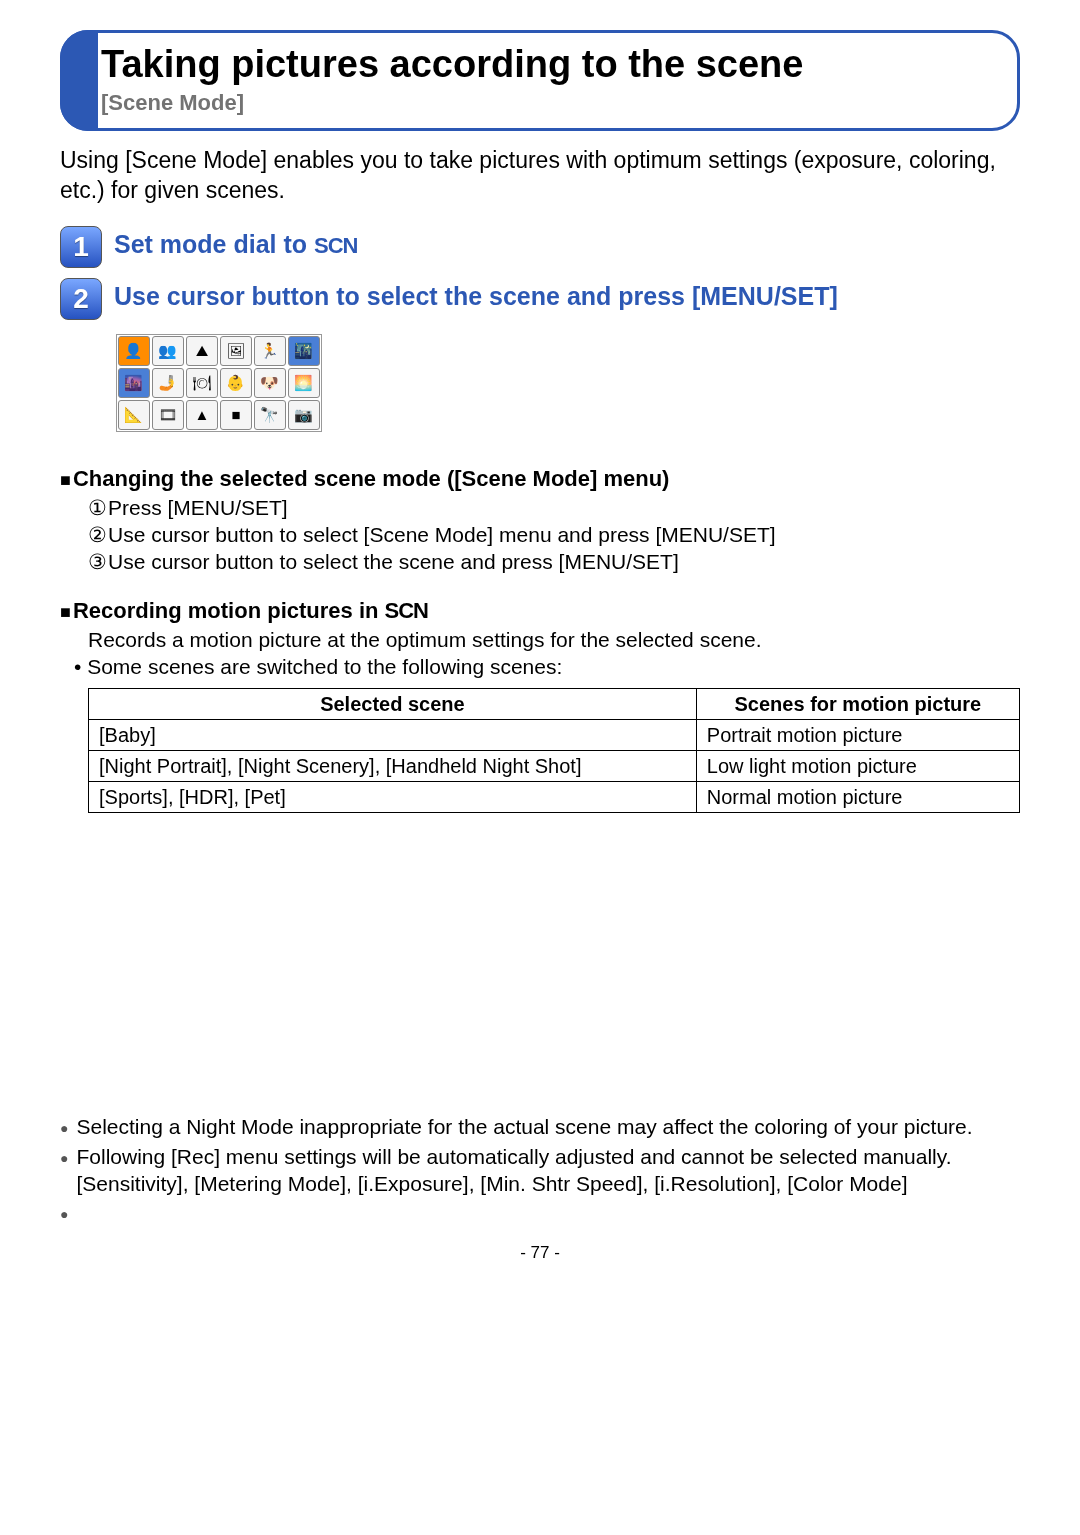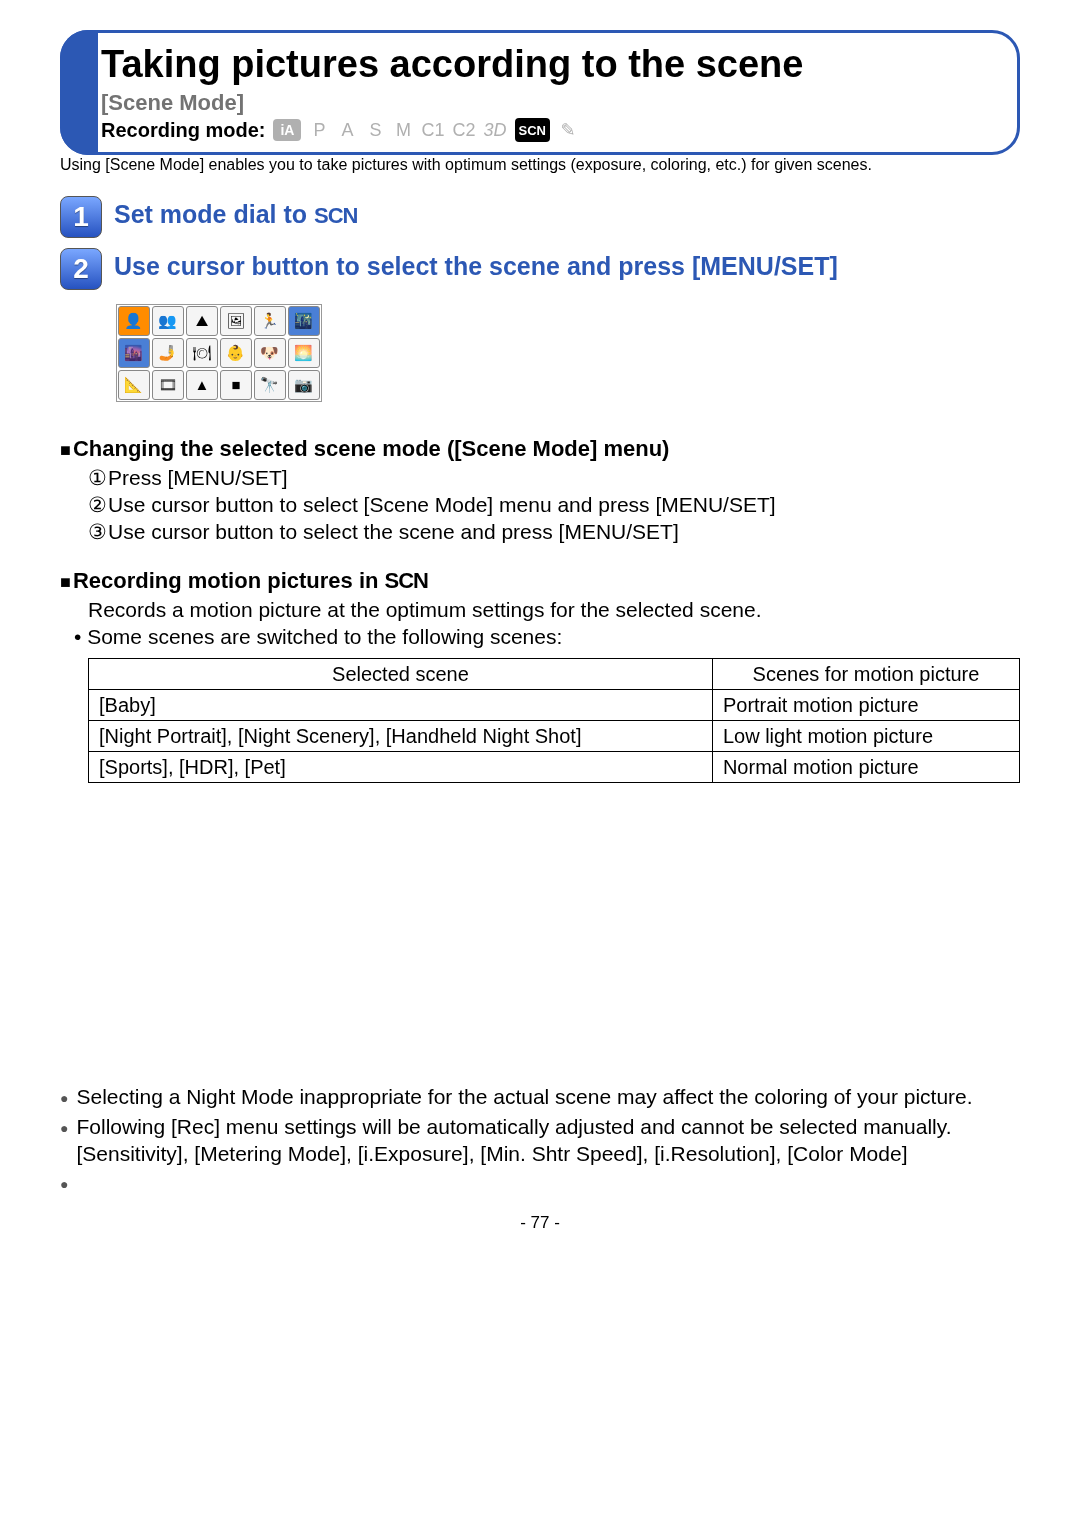--- a/index.html
+++ b/index.html
@@ -13,21 +13,21 @@
   .page {
     padding: 30px 60px 20px 60px;
     box-sizing: border-box;
   }
   
   .hdr-box {
     border: 3px solid #2c58b4;
     border-radius: 28px;
     padding: 10px 28px 10px 38px;
     position: relative;
-    margin-bottom: 0;
+    margin-bottom: 15px;
   }
   .hdr-box::before {
     content: "";
     position: absolute;
     left: -3px;
     top: -3px;
     bottom: -3px;
     width: 38px;
     background: #2c58b4;
     border-top-left-radius: 28px;
@@ -72,21 +72,21 @@
   .scn-badge {
     background: #000;
     color: #fff;
     border-radius: 4px;
     padding: 1px 4px;
     font-size: 13px;
     font-weight: bold;
   }
   .pal-icon { color: #b0b0b0; }
   .intro {
-    font-size: 16px;
+    font-size: 23px;
     line-height: 1.3;
     margin-bottom: 20px;
   }
   
   .step {
     display: flex;
     gap: 12px;
     margin-bottom: 10px;
   }
   .step-badge {
@@ -162,21 +162,21 @@
     margin-top: 8px;
     font-size: 20px;
   }
   .tbl th, .tbl td {
     border: 1px solid #000;
     padding: 2px 10px;
     text-align: left;
   }
   .tbl th {
     text-align: center;
-    font-weight: normal;
+    font-weight: bold;
   }
   
   .notes {
     font-size: 21px;
     line-height: 1.3;
     margin-top: 300px;
   }
   .note-item {
     display: flex;
     gap: 8px;
@@ -194,33 +194,20 @@
   }
 </style>
 </head>
 <body>
 
 <div class="page">
 
   <div class="hdr-box">
     <div class="hdr-title">Taking pictures according to the scene</div>
     <div class="hdr-sub">[Scene Mode]</div>
-    <div class="rec-line">
-      <span class="rec-label">Recording mode:</span>
-      <span class="mode-icon ia-badge dim">iA</span>
-      <span class="mode-icon dim">P</span>
-      <span class="mode-icon dim">A</span>
-      <span class="mode-icon dim">S</span>
-      <span class="mode-icon dim">M</span>
-      <span class="mode-icon dim">C1</span>
-      <span class="mode-icon dim">C2</span>
-      <span class="mode-icon dim" style="font-style:italic;">3D</span>
-      <span class="mode-icon scn-badge">SCN</span>
-      <span class="mode-icon pal-icon">✎</span>
-    </div>
   </div>
 
   <div class="intro">Using [Scene Mode] enables you to take pictures with optimum settings (exposure, coloring, etc.) for given scenes.</div>
 
   <div class="step">
     <div class="step-badge">1</div>
     <div class="step-title">
       <span>Set mode dial to </span><span class="scn-inline">SCN</span>
     </div>
   </div>

